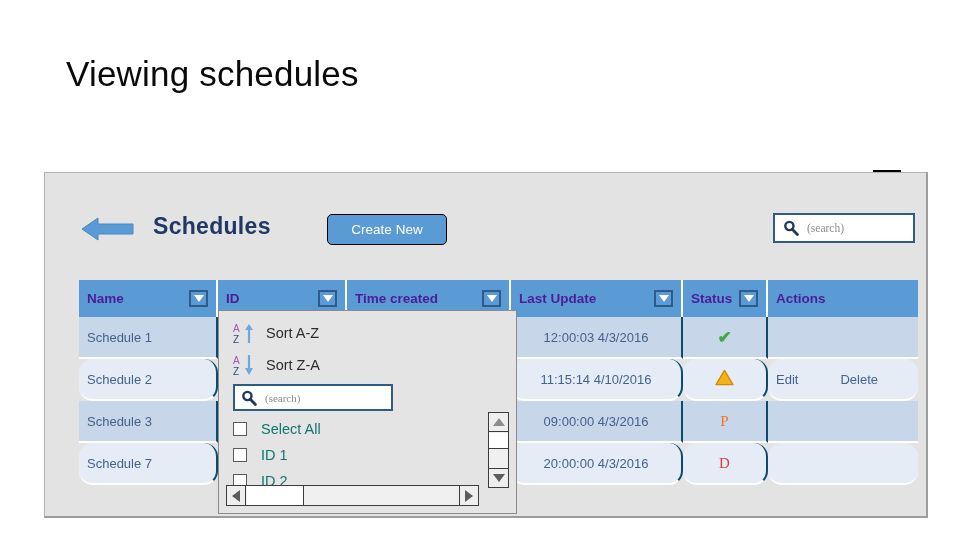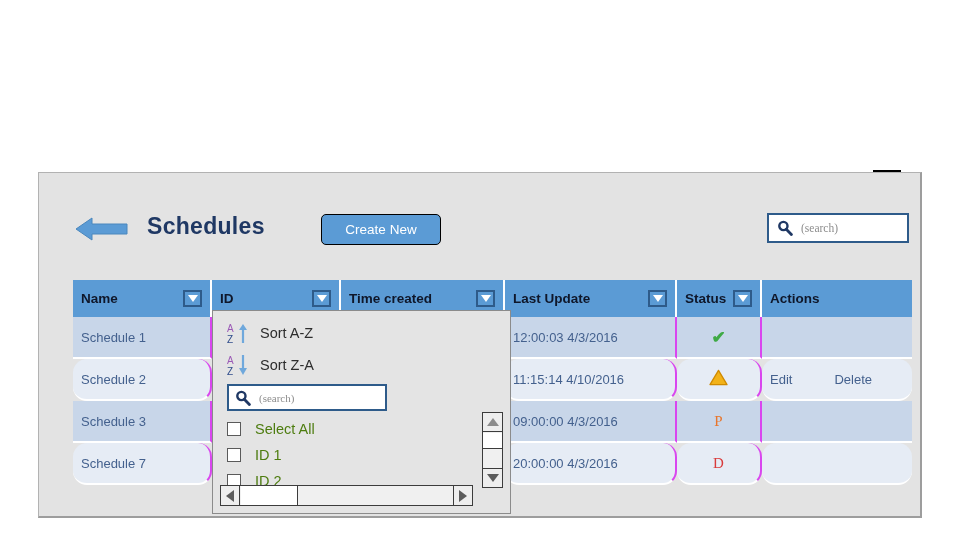--- a/index.html
+++ b/index.html
@@ -54,21 +54,21 @@
     color: #ffffff;
     font-size: 12px;
     line-height: 19px;
     text-align: center;
     font-family: "Liberation Serif", serif;
   }
 
   
   .app-panel {
     position: absolute;
-    left: 38px;
+    left: 44px;
     top: 172px;
     width: 884px;
     height: 346px;
     background: #e3e3e3;
     border: 1px solid #b2b2b2;
     border-right: 2px solid #9d9d9d;
     border-bottom: 2px solid #9d9d9d;
   }
 
   
@@ -148,21 +148,21 @@
 
   .tbl {
     width: 100%;
     border-collapse: separate;
     border-spacing: 0;
     table-layout: fixed;
   }
 
   .tbl thead th {
     background: #5b9bd5;
-    color: #0f172a;
+    color: #4c1d95;
     height: 37px;
     font-size: 13.5px;
     font-weight: bold;
     text-align: left;
     padding: 0 8px;
     border-right: 2px solid #ffffff;
     position: relative;
     white-space: nowrap;
     vertical-align: middle;
   }
@@ -185,32 +185,32 @@
     border-left: 5px solid transparent;
     border-right: 5px solid transparent;
     border-top: 7px solid #ffffff;
   }
 
   .tbl tbody td {
     height: 42px;
     font-size: 13px;
     color: #44618e;
     padding: 0 8px;
-    border-right: 2px solid #d946ef;
+    border-right: 2px solid #0c4a6e;
     border-bottom: 2px solid #ffffff;
     vertical-align: middle;
     white-space: nowrap;
     overflow: hidden;
   }
   .tbl tbody td:last-child { border-right: none; }
 
   .tbl tbody tr.odd td  { background: #c8d6e9; }
   .tbl tbody tr.even td { background: #e6ecf5; border-radius: 14px; }
 
-  td.dt { color: #1a1a1a; font-size: 13px; }
+  td.dt { color: #1a1a1a; font-size: 13px; text-align: center; }
   td.status { text-align: center; }
   td.actions { color: #44618e; }
   .act-link { cursor: pointer; color: #44618e; }
   .act-link.del { margin-left: 42px; }
 
   .chk-ok { color: #3faa45; font-size: 17px; font-weight: bold; }
   .warn-tri { display: inline-block; width: 19px; height: 17px; }
   .st-letter { font-size: 15px; font-family: "Liberation Serif", serif; }
   .st-p { color: #e8762c; }
   .st-d { color: #d93b3b; }
@@ -282,21 +282,21 @@
   }
   .chk-box {
     width: 14px; height: 14px;
     border: 1px solid #5a5a5a;
     background: #ffffff;
     flex: 0 0 auto;
   }
   .chk-lbl {
     margin-left: 14px;
     font-size: 14.5px;
-    color: #4d7c0f;
+    color: #0f766e;
     white-space: nowrap;
   }
 
   
   .vscroll {
     position: absolute;
     right: 7px;
     top: 101px;
     width: 21px;
     height: 76px;
@@ -371,20 +371,21 @@
     border-top: 6px solid transparent;
     border-bottom: 6px solid transparent;
     border-left: 8px solid #5c5c5c;
   }
 </style>
 </head>
 <body>
 
 <div id="slide">
 
+  <div class="slide-title">Viewing schedules</div>
 
   <div class="notif-wrap">
     <svg class="notif-flag" viewBox="0 0 28 20">
       <rect x="1" y="1" width="26" height="18" fill="none" stroke="#000000" stroke-width="2.5"></rect>
       <path d="M1,1 L14,10 L27,1" fill="none" stroke="#000000" stroke-width="2.5"></path>
       <path d="M1,19 L12,10 L1,1 Z" fill="#000000"></path>
     </svg>
     <div class="notif-badge">6</div>
   </div>
 

